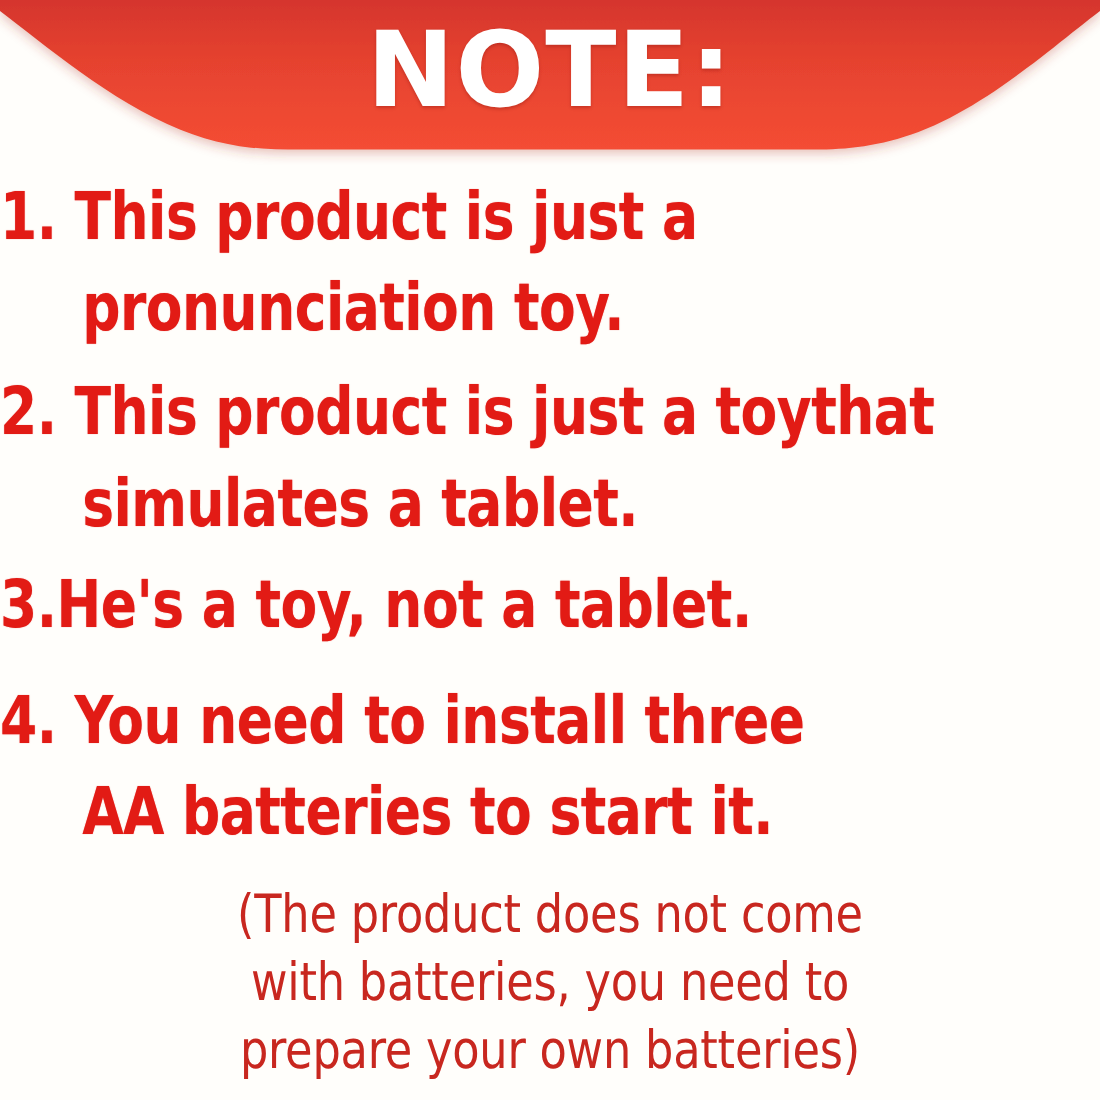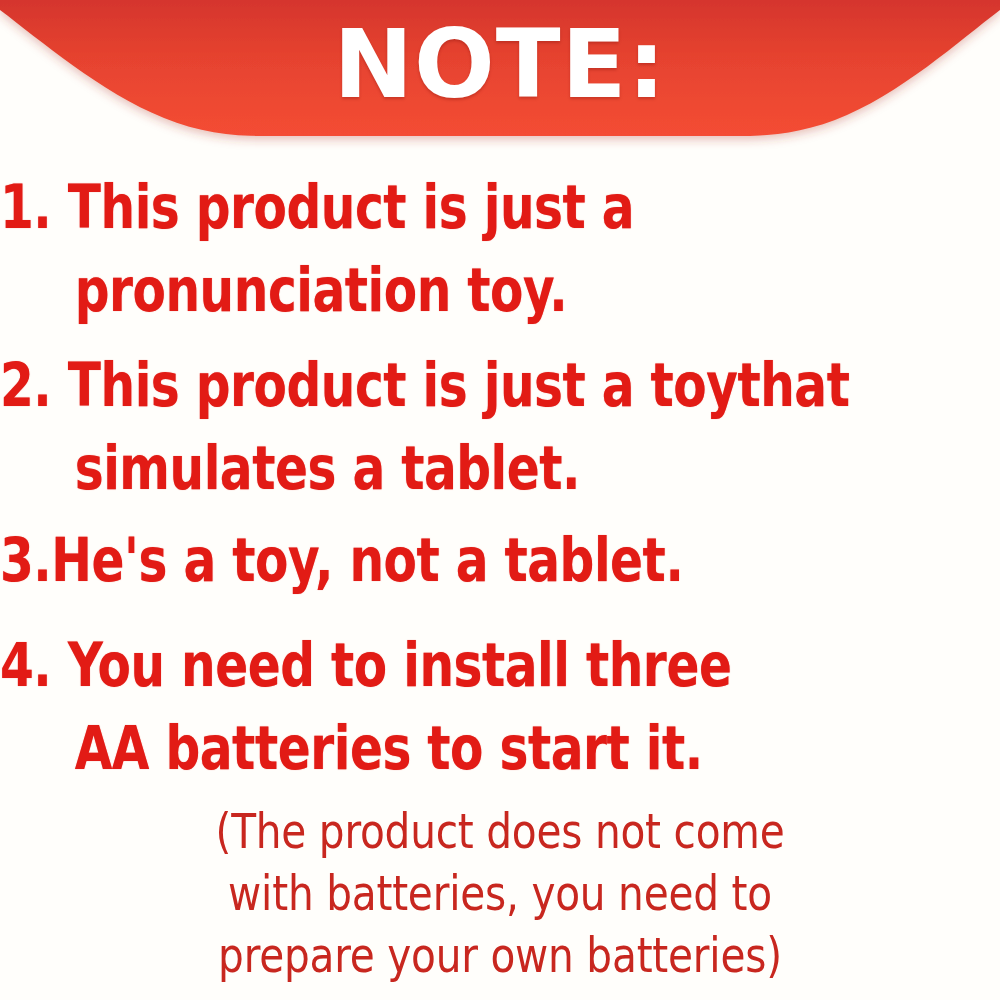--- a/index.html
+++ b/index.html
@@ -49,21 +49,21 @@
     line-height: 112px;
     letter-spacing: 1px;
     text-shadow: 0 2px 3px rgba(120, 10, 5, 0.30);
     white-space: nowrap;
   }
 
   
   #note-list {
     position: absolute;
     left: 0;
-    top: 166px;
+    top: 156px;
     width: 1000px;
   }
   .note-item {
     position: relative;
     color: #e21b15;
     font-family: "Liberation Sans Narrow", "DejaVu Sans Condensed", "Liberation Sans", sans-serif;
     font-weight: bold;
     font-size: 60px;
     line-height: 83px;
     letter-spacing: -0.5px;

